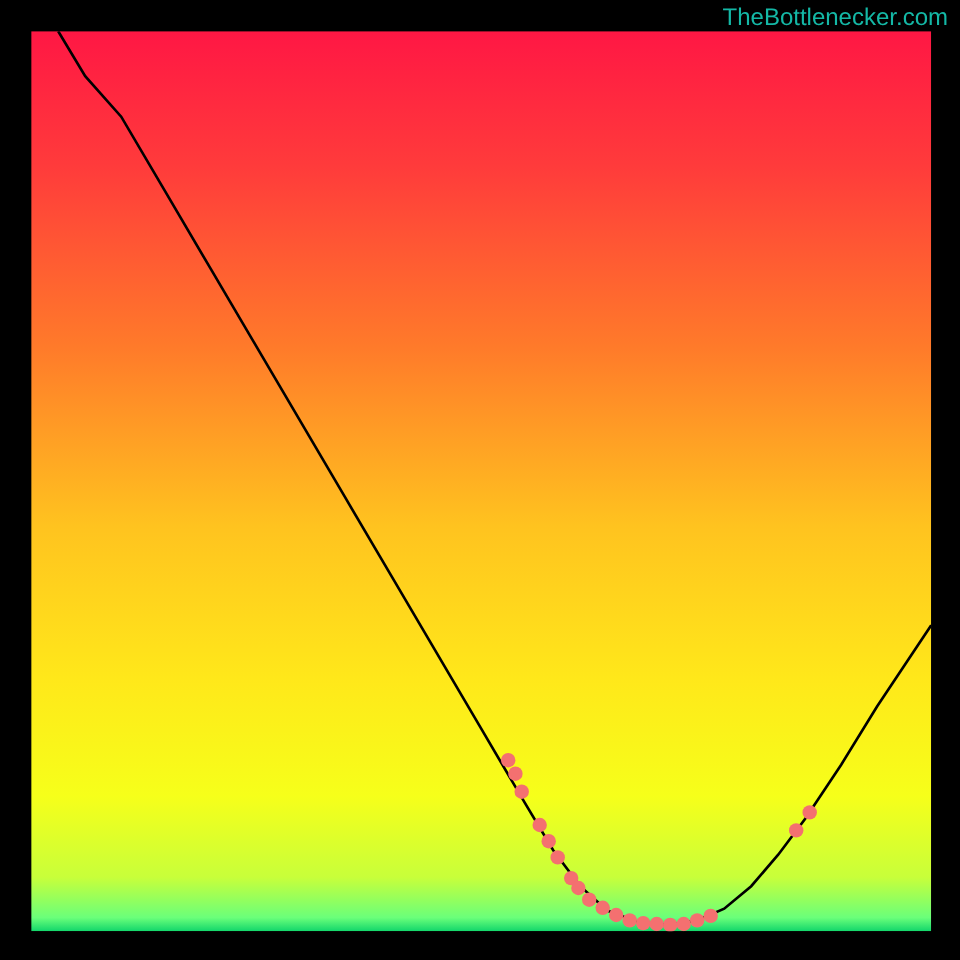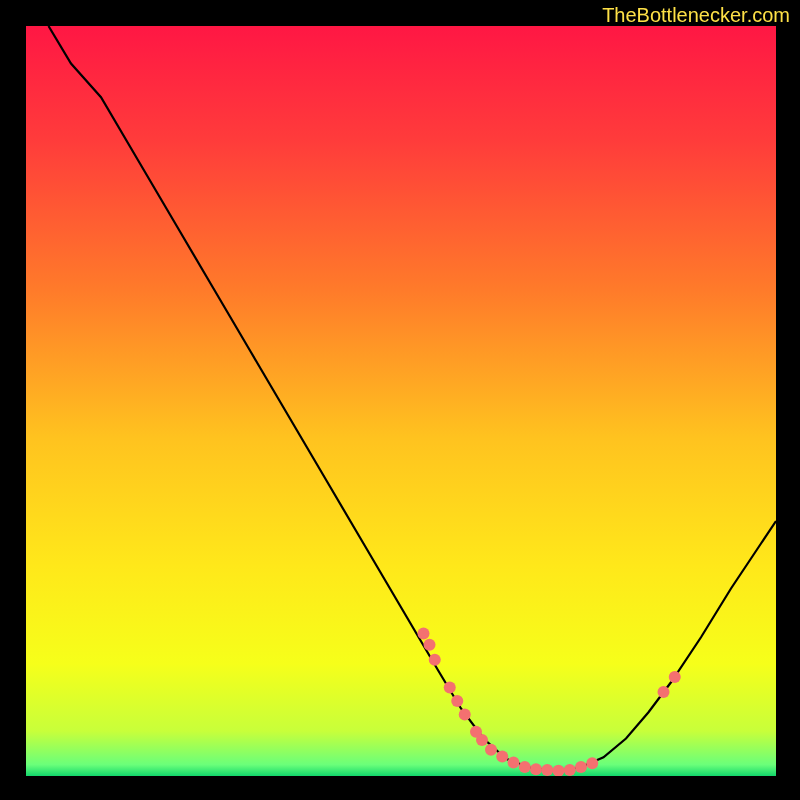--- a/index.html
+++ b/index.html
@@ -7,21 +7,21 @@
     width: 800px;
     height: 800px;
     background: #000;
     position: relative;
     font-family: Arial, sans-serif;
   }
   .watermark {
     position: absolute;
     top: 4px;
     right: 10px;
-    color: #fde047;
+    color: #14b8a6;
     font-size: 20px;
     font-weight: normal;
     z-index: 10;
     margin-left: 24px;
   }
   .chart-area {
     position: absolute;
     left: 26px;
     top: 26px;
     width: 750px;

